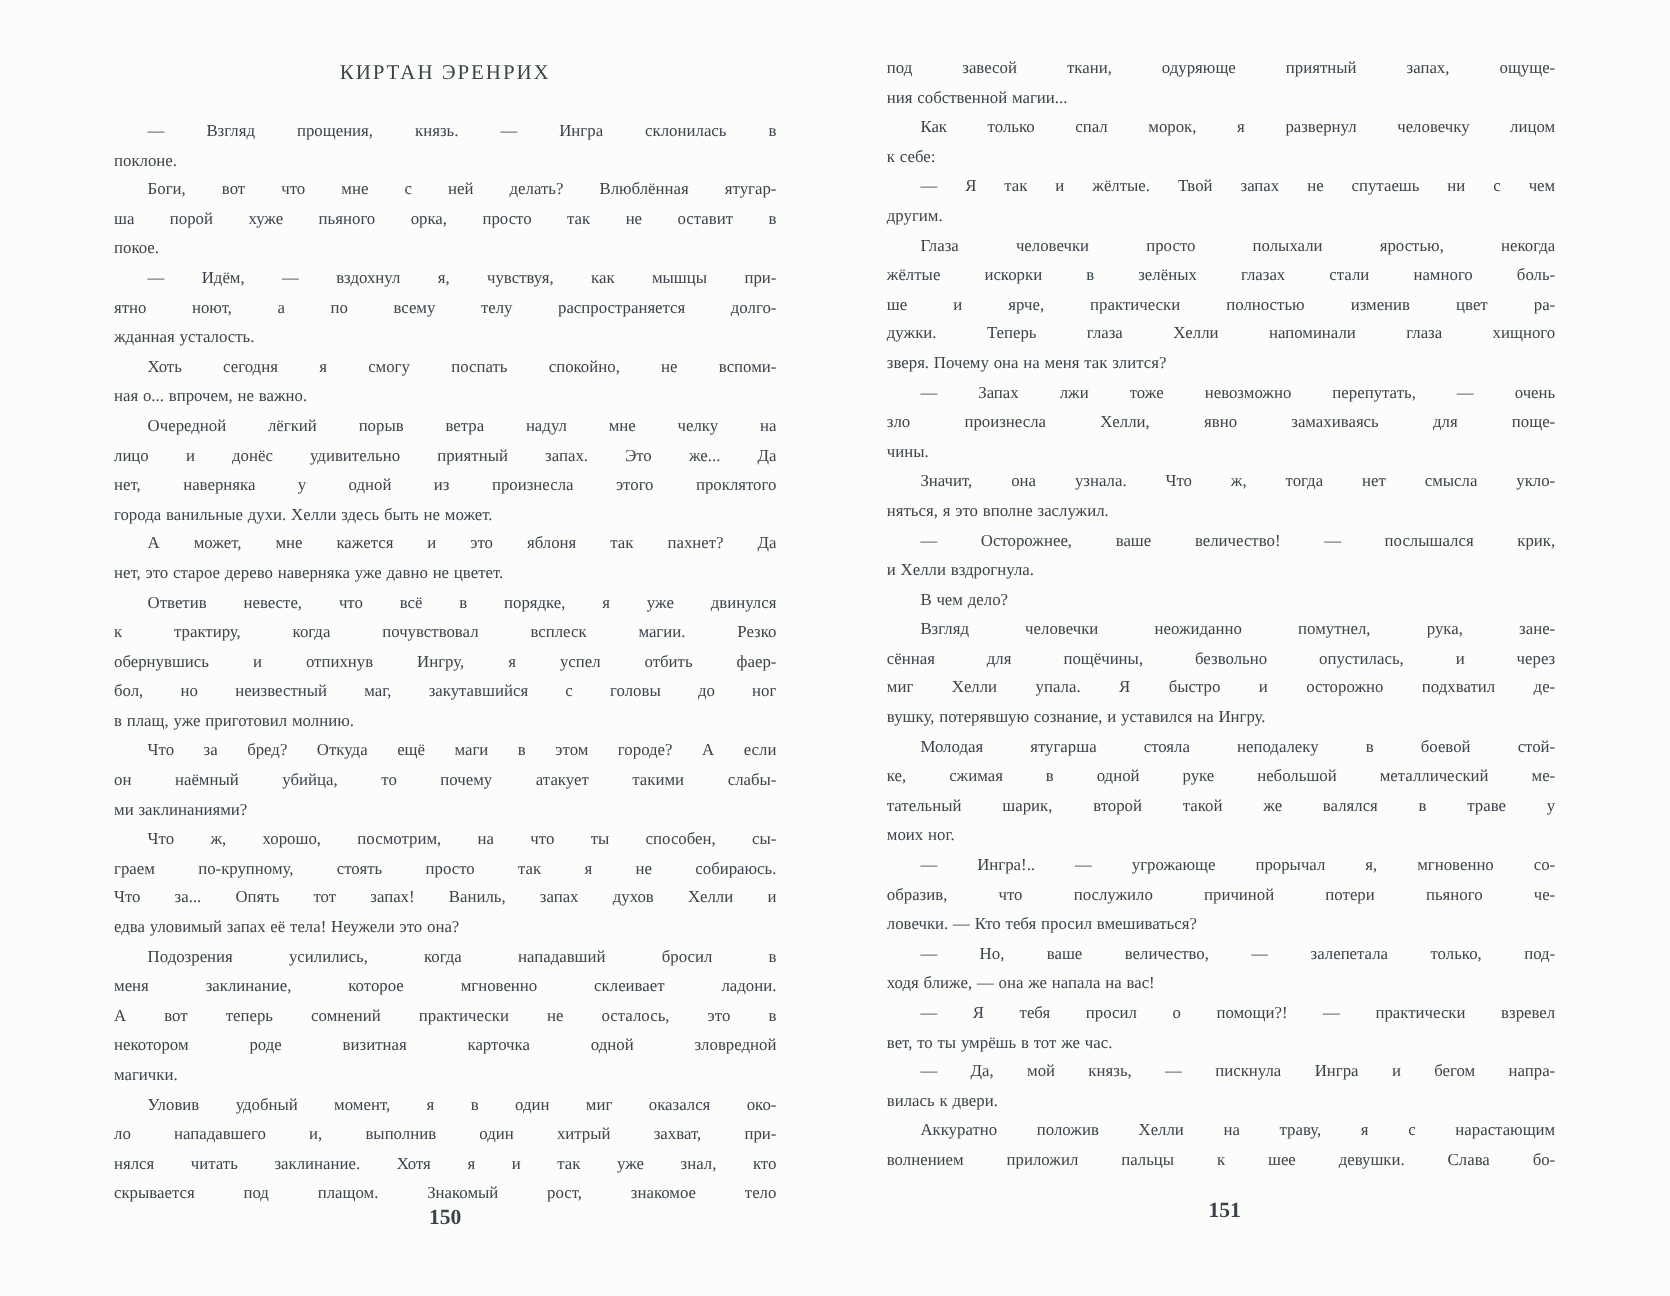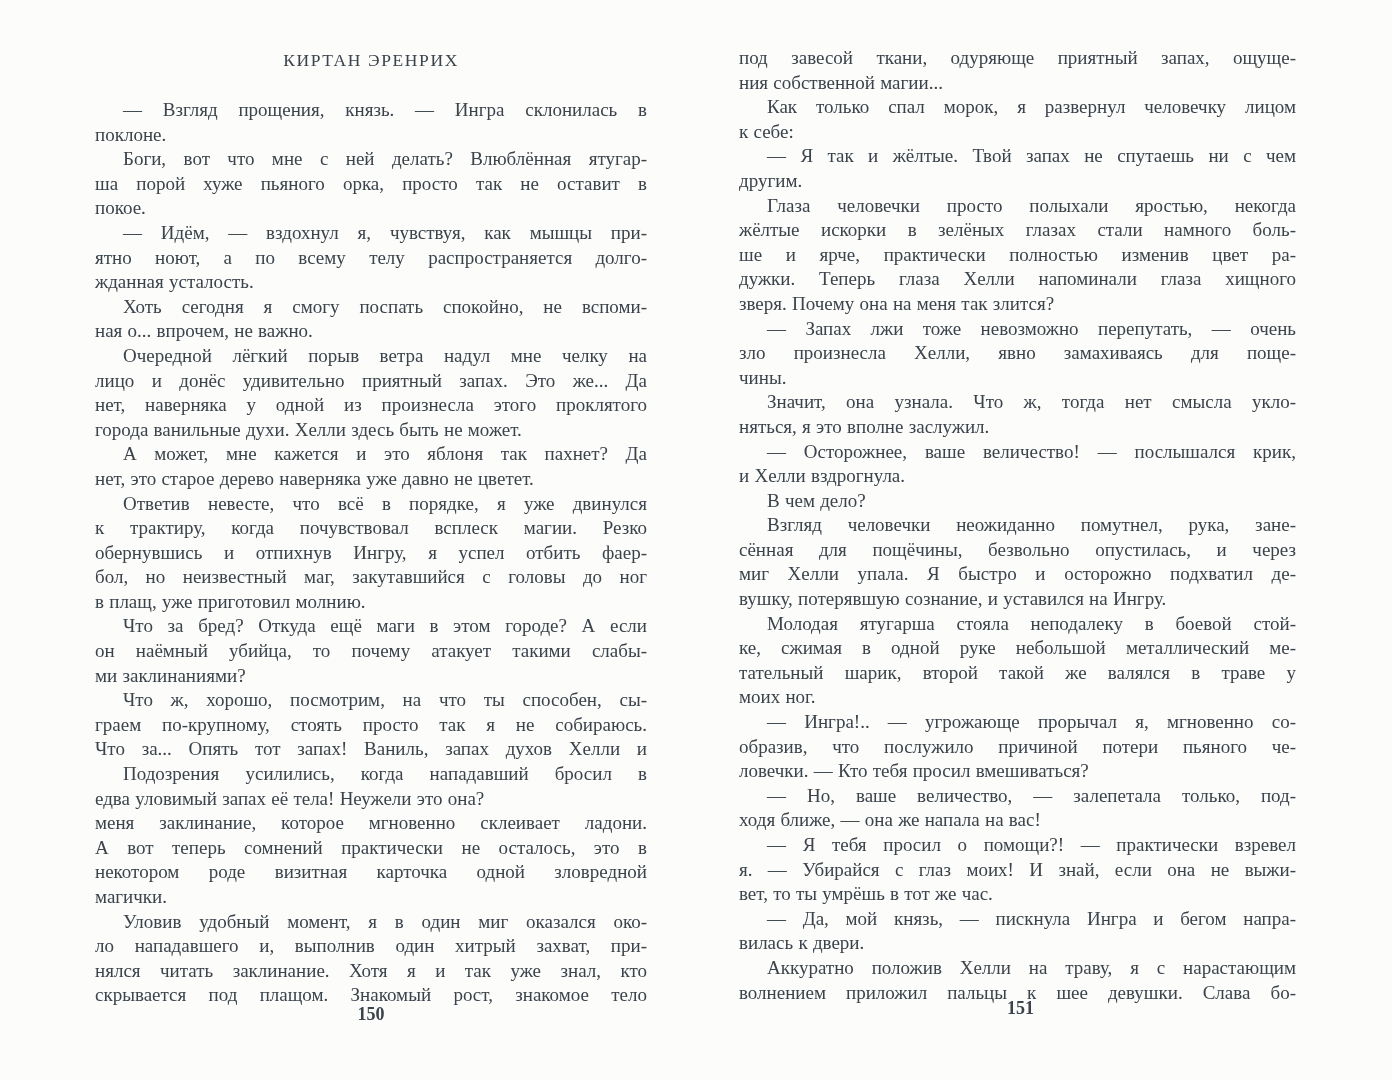--- a/index.html
+++ b/index.html
@@ -7,21 +7,21 @@
     width:1392px;height:1080px;overflow:hidden;
     background:var(--paper,#fcfcfb);
     font-family:"Liberation Serif","DejaVu Serif",serif;
     color:var(--ink,#3b434b);
   }
   .spread{position:relative;width:1392px;height:1080px;padding-left:48px;}
   .running-header{
     position:absolute;left:95px;top:50px;width:552px;
     text-align:center;font-size:17.5px;letter-spacing:1.6px;
   }
-  .page-body{position:absolute;font-size:19px;line-height:24.6px;}
+  .page-body{position:absolute;font-size:14px;line-height:24.6px;}
   .body-left{left:95px;top:98px;width:552px;}
   .body-right{left:739px;top:46px;width:557px;}
   .line{
     text-align:justify;
     text-align-last:justify;
     -moz-text-align-last:justify;
     word-spacing:0.5px;
   }
   .line.end{text-align-last:left;-moz-text-align-last:left;}
   .line.indent{text-indent:28px;}
@@ -65,22 +65,22 @@
       <div class="line">к трактиру, когда почувствовал всплеск магии. Резко</div>
       <div class="line">обернувшись и отпихнув Ингру, я успел отбить фаер-</div>
       <div class="line">бол, но неизвестный маг, закутавшийся с головы до ног</div>
       <div class="line end">в плащ, уже приготовил молнию.</div>
       <div class="line indent">Что за бред? Откуда ещё маги в этом городе? А если</div>
       <div class="line">он наёмный убийца, то почему атакует такими слабы-</div>
       <div class="line end">ми заклинаниями?</div>
       <div class="line indent">Что ж, хорошо, посмотрим, на что ты способен, сы-</div>
       <div class="line">граем по-крупному, стоять просто так я не собираюсь.</div>
       <div class="line">Что за... Опять тот запах! Ваниль, запах духов Хелли и</div>
+      <div class="line end">едва уловимый запах её тела! Неужели это она?</div>
       <div class="line indent">Подозрения усилились, когда нападавший бросил в</div>
-      <div class="line end">едва уловимый запах её тела! Неужели это она?</div>
       <div class="line">меня заклинание, которое мгновенно склеивает ладони.</div>
       <div class="line">А вот теперь сомнений практически не осталось, это в</div>
       <div class="line">некотором роде визитная карточка одной зловредной</div>
       <div class="line end">магички.</div>
       <div class="line indent">Уловив удобный момент, я в один миг оказался око-</div>
       <div class="line">ло нападавшего и, выполнив один хитрый захват, при-</div>
       <div class="line">нялся читать заклинание. Хотя я и так уже знал, кто</div>
       <div class="line">скрывается под плащом. Знакомый рост, знакомое тело</div>
     </div>
 
@@ -111,21 +111,20 @@
       <div class="line indent">Молодая ятугарша стояла неподалеку в боевой стой-</div>
       <div class="line">ке, сжимая в одной руке небольшой металлический ме-</div>
       <div class="line">тательный шарик, второй такой же валялся в траве у</div>
       <div class="line end">моих ног.</div>
       <div class="line indent">— Ингра!.. — угрожающе прорычал я, мгновенно со-</div>
       <div class="line">образив, что послужило причиной потери пьяного че-</div>
       <div class="line end">ловечки. — Кто тебя просил вмешиваться?</div>
       <div class="line indent">— Но, ваше величество, — залепетала только, под-</div>
       <div class="line end">ходя ближе, — она же напала на вас!</div>
       <div class="line indent">— Я тебя просил о помощи?! — практически взревел</div>
-      <div class="line">я. — Убирайся с глаз моих! И знай, если она не выжи-</div>
       <div class="line end">вет, то ты умрёшь в тот же час.</div>
       <div class="line indent">— Да, мой князь, — пискнула Ингра и бегом напра-</div>
       <div class="line end">вилась к двери.</div>
       <div class="line indent">Аккуратно положив Хелли на траву, я с нарастающим</div>
       <div class="line">волнением приложил пальцы к шее девушки. Слава бо-</div>
     </div>
 
   <div class="page-number pn-left">150</div>
 
   <div class="page-number pn-right">151</div>

